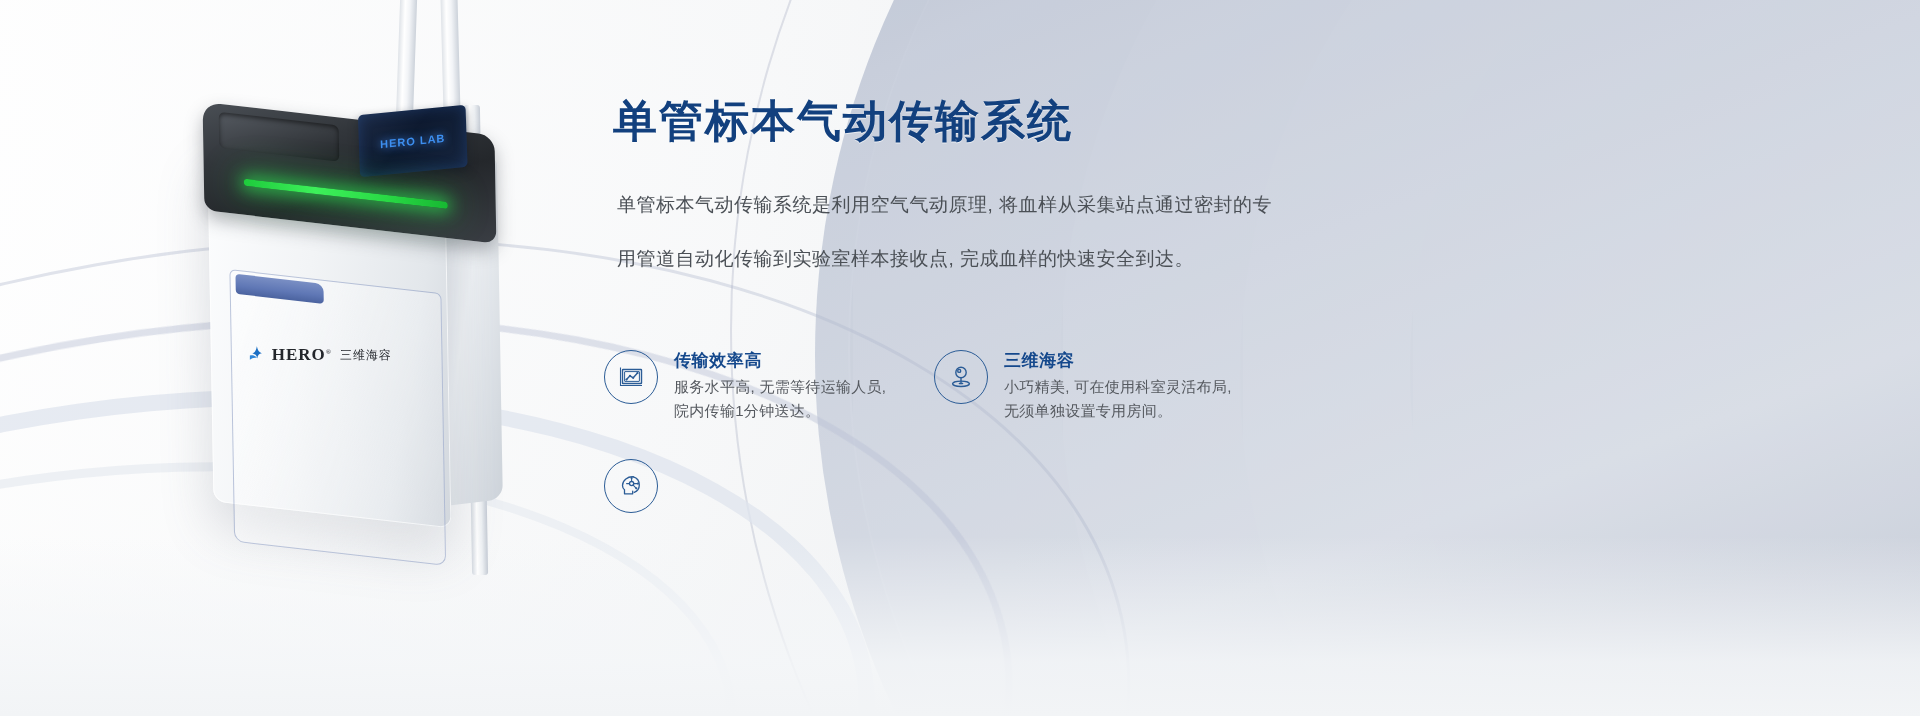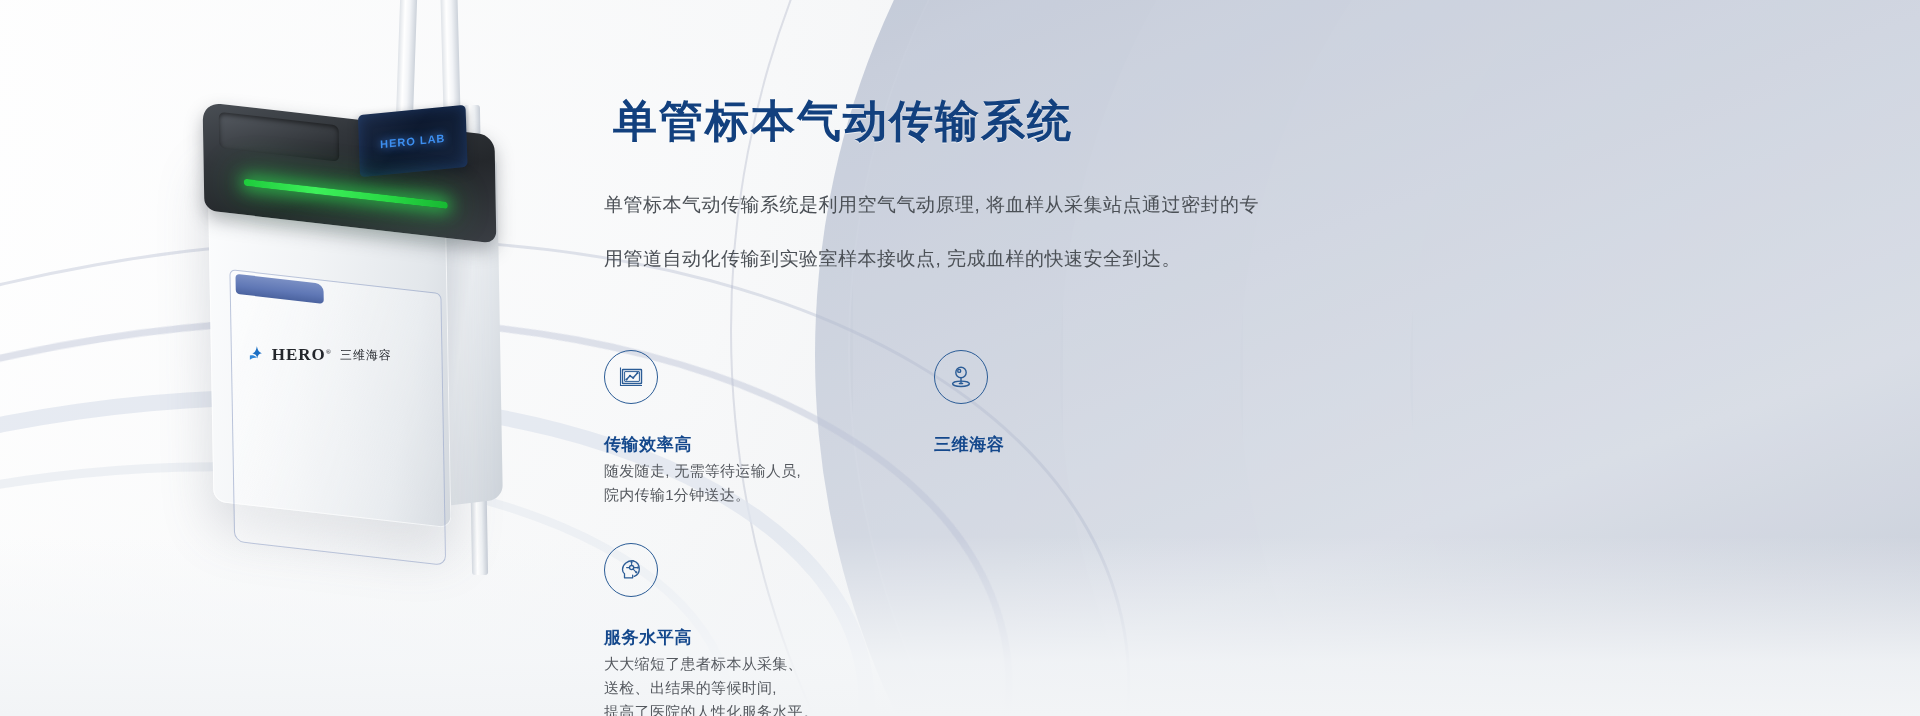--- a/index.html
+++ b/index.html
@@ -206,36 +206,36 @@
     position:absolute; left:604px; top:0; width:1250px; height:716px;
   }
   .title{
     position:absolute; left:0; top:92px;
     font-size:44px; font-weight:700; letter-spacing:2px;
     color:#12407e;
     text-shadow:0 1px 0 rgba(255,255,255,.6);
     margin-left:9px;
   }
   .desc{
-    position:absolute; left:0; top:178px; width:660px;
+    position:absolute; left:13px; top:178px; width:660px;
     font-size:19px; line-height:54px; color:#4b5056; letter-spacing:.5px;
   }
 
   .features{
     position:absolute; left:0; top:348px; width:660px;
   }
   .feat-grid{
     position:absolute; left:0; top:0;
     display:grid;
     grid-template-columns:330px 330px;
     grid-auto-rows:auto;
     row-gap:34px;
   }
   .feat{
-    display:flex; align-items:flex-start; gap:28px;flex-direction:column;
+    display:flex; align-items:flex-start; gap:16px;
   }
   .feat-icon{
     flex:0 0 auto;
     width:54px; height:54px; border-radius:50%;
     border:1.6px solid #2b5c96;
     display:flex; align-items:center; justify-content:center;
     margin-top:2px;
   }
   .feat-body{ padding-top:1px; }
   .feat-title{
@@ -314,57 +314,53 @@
               <path d="M4.5 5.5 V23.5 H26" stroke-width="1.1"></path>
               <polyline points="10.5,17.5 14,13.8 17.2,15.8 21.5,11" stroke-width="1.4" stroke-linejoin="round" stroke-linecap="round"></polyline>
               <circle cx="10.5" cy="17.5" r="1.1" fill="#2b5c96" stroke="none"></circle>
               <circle cx="14" cy="13.8" r="1.1" fill="#2b5c96" stroke="none"></circle>
               <circle cx="17.2" cy="15.8" r="1.1" fill="#2b5c96" stroke="none"></circle>
               <circle cx="21.5" cy="11" r="1.1" fill="#2b5c96" stroke="none"></circle>
             </svg>
           </span>
           <div class="feat-body">
             <div class="feat-title">传输效率高</div>
-            <div class="feat-desc">随发随走, 无需等待运输人员,
+            <div class="feat-desc">服务水平高, 无需等待运输人员,
 院内传输1分钟送达。</div>
           </div>
         </div>
 
         <div class="feat">
           <span class="feat-icon">
             <svg width="30" height="30" viewBox="0 0 30 30" fill="none" stroke="#2b5c96" stroke-width="1.4">
               <circle cx="15" cy="10.5" r="5.2"></circle>
               <circle cx="13.2" cy="8.9" r="1.5"></circle>
               <path d="M15 15.7 V21.5" stroke-linecap="round"></path>
               <path d="M13.4 21.5 h3.2" stroke-linecap="round"></path>
               <ellipse cx="15" cy="21.8" rx="8.4" ry="2.7"></ellipse>
             </svg>
           </span>
           <div class="feat-body">
             <div class="feat-title">三维海容</div>
+            <div class="feat-desc">小巧精美, 可在使用科室灵活布局,
+无须单独设置专用房间。</div>
           </div>
         </div>
 
 
         <div class="feat">
           <span class="feat-icon">
             <svg width="30" height="30" viewBox="0 0 30 30" fill="none" stroke="#2b5c96" stroke-width="1.3">
               <path d="M17.5 5.8 C11.8 5.2 6.5 9.2 6.5 14.4 c0 2.1 0.9 3.4 2 4.3 v4.1 h8.2 v-2.6" stroke-linejoin="round" stroke-linecap="round"></path>
               <path d="M17.3 5.9 c3.6 1 6 4.4 6 8.2 0 3.4 -2.1 6.2 -5 7.3" stroke-linecap="round"></path>
               <circle cx="15.6" cy="12.6" r="2.1"></circle>
               <path d="M17.7 12.6 H21.4 M15.6 10.5 V7.6 M17.2 14.2 l2.6 2.6 M13.5 12.6 H10.6" stroke-linecap="round" stroke-width="1.1"></path>
               <circle cx="21.9" cy="12.6" r="1.1" fill="#2b5c96" stroke="none"></circle>
               <circle cx="15.6" cy="7" r="1.1" fill="#2b5c96" stroke="none"></circle>
               <circle cx="20.3" cy="17.3" r="1.1" fill="#2b5c96" stroke="none"></circle>
             </svg>
           </span>
-          <div class="feat-body">
-            <div class="feat-title">服务水平高</div>
-            <div class="feat-desc">大大缩短了患者标本从采集、
-送检、出结果的等候时间,
-提高了医院的人性化服务水平。</div>
-          </div>
         </div>
 
       </div>
     </div>
   </div>
 </div>
 
 </body></html>

